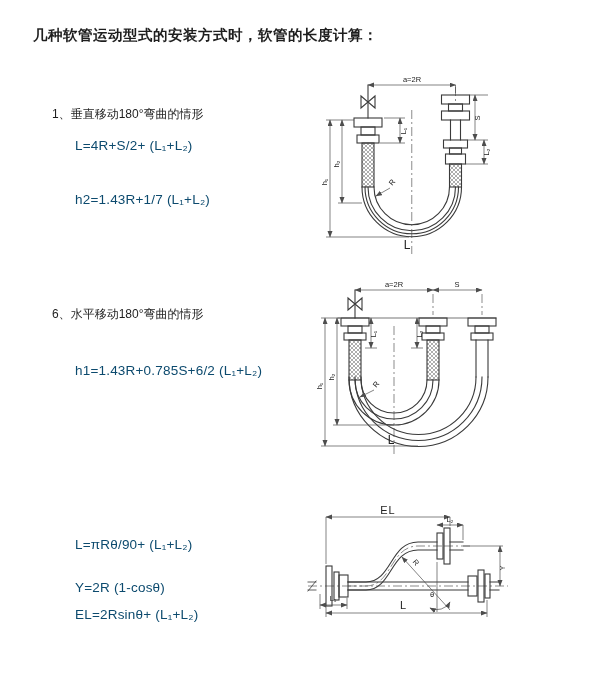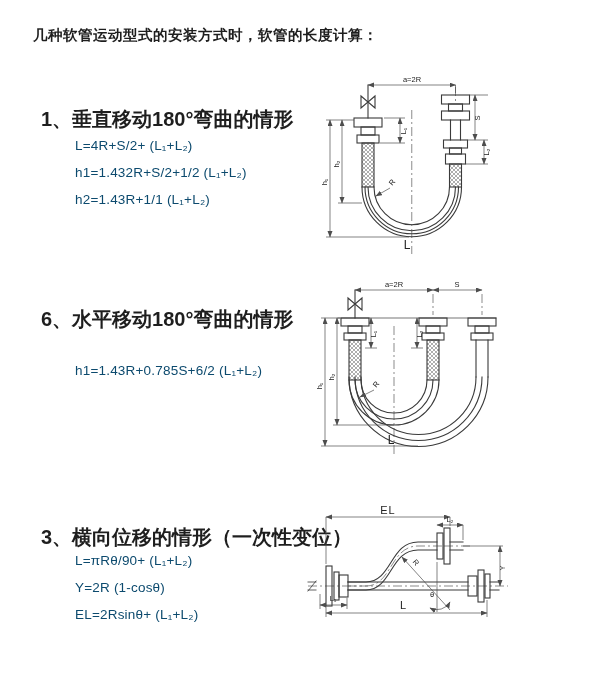--- a/index.html
+++ b/index.html
@@ -1,45 +1,43 @@
 <!DOCTYPE html>
 <html><head>
 <meta charset="utf-8">
 <style>
   html,body{margin:0;padding:0;background:#fff;}
   body{width:600px;height:675px;font-family:"Liberation Sans","DejaVu Sans",sans-serif;color:#1e1e1e;}
   .page{position:relative;width:600px;height:675px;background:#ffffff;overflow:hidden;}
   .title{position:absolute;left:33px;top:26px;font-size:14.5px;font-weight:bold;letter-spacing:0.5px;white-space:nowrap;}
-  .sec-heading{position:absolute;left:41px;font-size:20px;font-weight:bold;white-space:nowrap;}
+  .sec-heading{position:absolute;left:52px;font-size:12px;font-weight:normal;white-space:nowrap;}
   .formula{position:absolute;left:75px;font-size:13.5px;font-weight:500;color:#0c4a6e;white-space:nowrap;letter-spacing:0.2px;}
   svg{position:absolute;overflow:visible;}
   svg text{fill:#222;font-family:"Liberation Sans","DejaVu Sans",sans-serif;}
   .part{stroke:#3a3a3a;stroke-width:1.1;fill:none;stroke-linecap:square;}
   .dim{stroke:#4d4d4d;stroke-width:0.7;fill:none;}
   .dash{stroke:#5a5a5a;stroke-width:0.7;fill:none;stroke-dasharray:9 3 2 3;}
   .lab{font-size:7.5px;}
   .lab-big{font-size:12px;}
 </style>
 </head>
 <body>
 
 <div class="page">
 
   <div class="title">几种软管运动型式的安装方式时，软管的长度计算：</div>
 
   <div class="sec-heading" style="top:106px">1、垂直移动180°弯曲的情形</div>
   <div class="formula" style="top:138px">L=4R+S/2+ (L₁+L₂)</div>
-  <div class="formula" style="top:165px">h1=1.432R+S/2+1/2 (L₁+L₂)</div>
-  <div class="formula" style="top:192px">h2=1.43R+1/1 (L₁+L₂)</div>
+  <div class="formula" style="top:192px">h2=1.43R+1/7 (L₁+L₂)</div>
 
   <div class="sec-heading" style="top:306px">6、水平移动180°弯曲的情形</div>
   <div class="formula" style="top:363px">h1=1.43R+0.785S+6/2 (L₁+L₂)</div>
 
-  <div class="sec-heading" style="top:524px">3、横向位移的情形（一次性变位）</div>
-  <div class="formula" style="top:553px">L=πRθ/90+ (L₁+L₂)</div>
+  <div class="formula" style="top:537px">L=πRθ/90+ (L₁+L₂)</div>
   <div class="formula" style="top:580px">Y=2R (1-cosθ)</div>
   <div class="formula" style="top:607px">EL=2Rsinθ+ (L₁+L₂)</div>
 
   <svg style="left:312px;top:72px" width="256" height="190" viewBox="0 0 256 190">
     <defs>
       <marker id="arr1" markerWidth="7" markerHeight="6" refX="6" refY="2.5" orient="auto-start-reverse" markerUnits="userSpaceOnUse">
         <path d="M0,0 L6.5,2.5 L0,5 Z" fill="#4d4d4d"></path>
       </marker>
       <pattern id="hat1" width="4" height="4" patternUnits="userSpaceOnUse">
         <path d="M0,4 L4,0 M0,0 L4,4" stroke="#777" stroke-width="0.6"></path>

